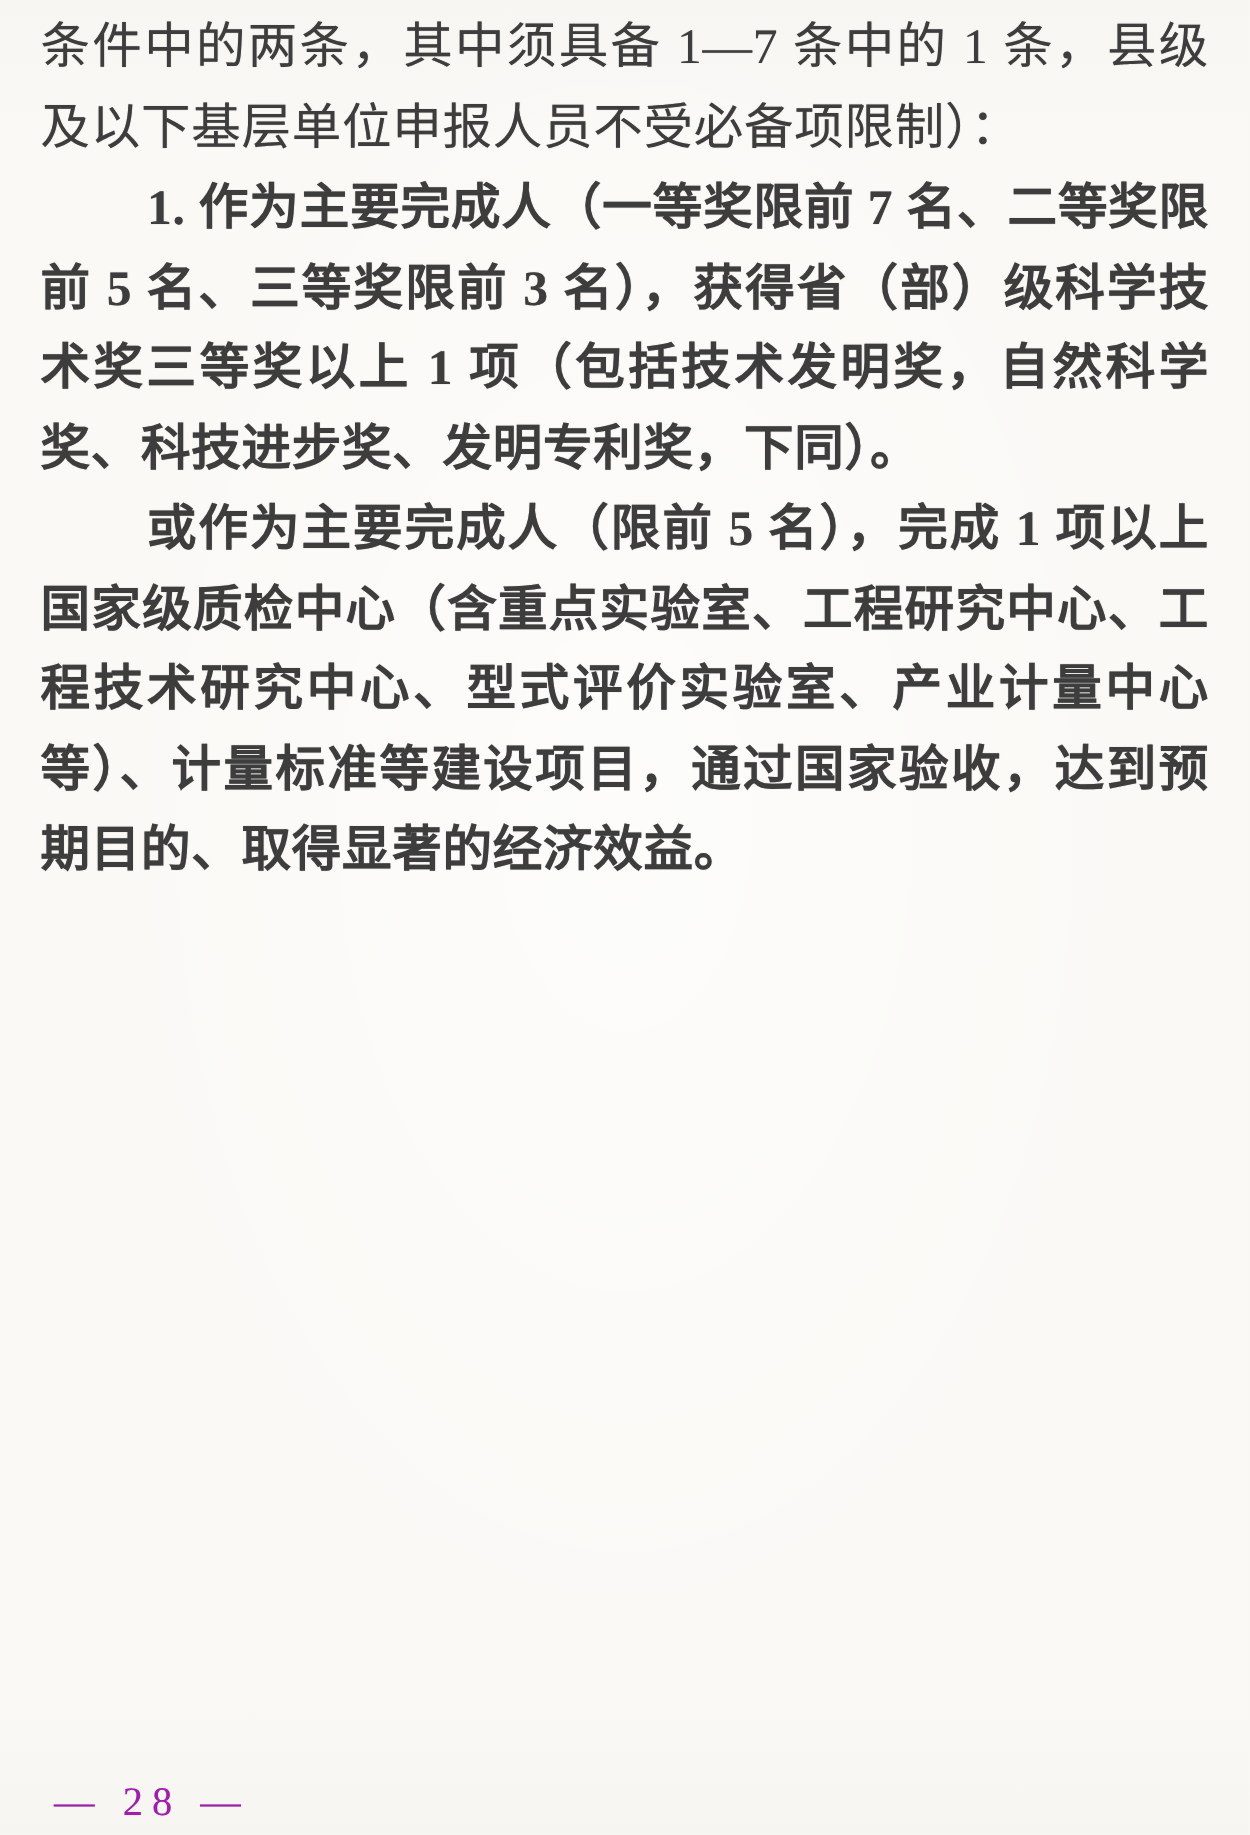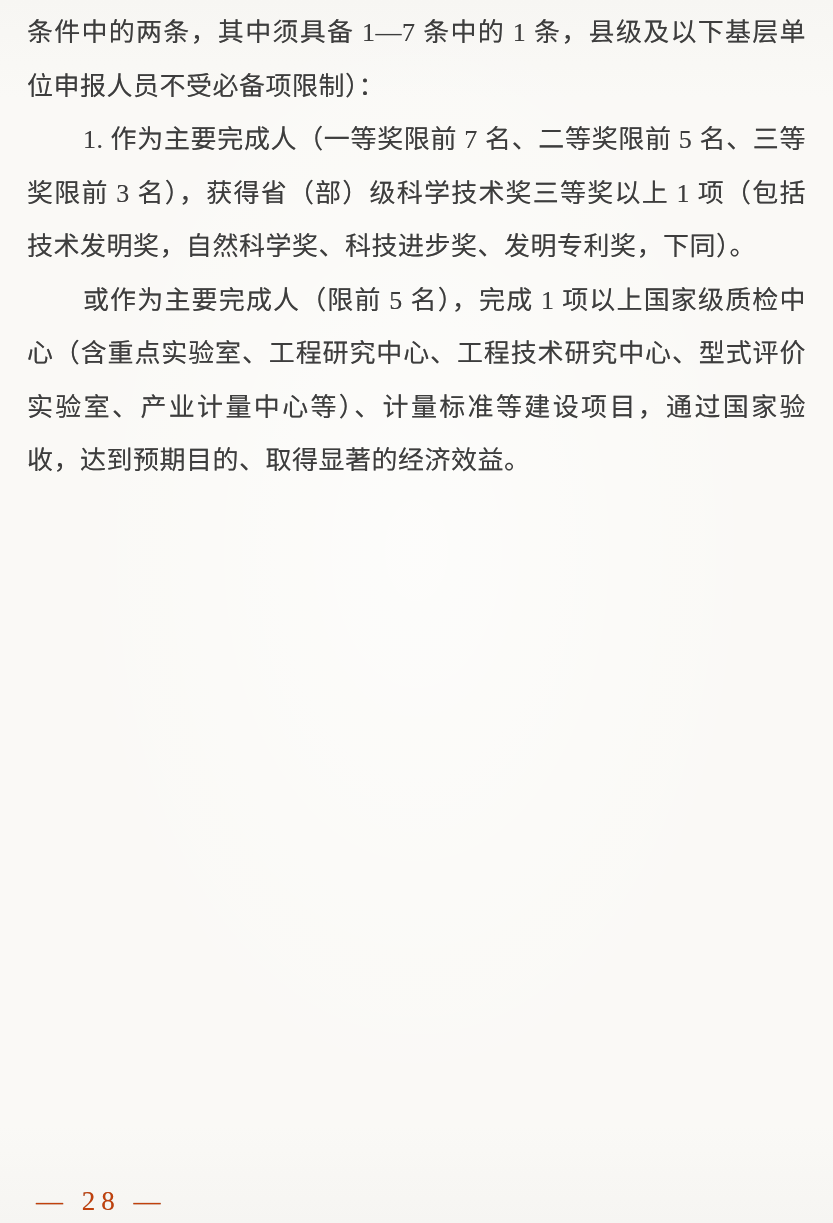--- a/index.html
+++ b/index.html
@@ -24,40 +24,41 @@
   }
   .page-body {
     position: absolute;
     top: 6px;
     left: 27px;
     right: 27px;
     color: #3d3d3d;
   }
   p.para {
     margin: 0;
-    font-size: 26px;
+    font-size: 33px;
     line-height: 53.5px;
     letter-spacing: 0.5px;
     text-align: justify;
     text-align-last: left;
     text-justify: inter-ideograph;
     
     text-shadow: 0 0 0.6px rgba(70,70,70,0.55);
     font-weight: 500;
   }
   p.para.indent {
     text-indent: 2.15em;
+    font-weight: bold;
   }
   .page-footer {
     position: absolute;
     left: 36px;
     bottom: 6px;
     font-size: 27px;
     letter-spacing: 6px;
-    color: #c2410c;
+    color: #a21caf;
     text-shadow: 0 0 0.6px rgba(90,90,90,0.5);
   }
 </style>
 </head>
 <body>
 
 <div class="scan-surface"></div>
 
 <div class="page-body">
   <p class="para">条件中的两条，其中须具备 1—7 条中的 1 条，县级及以下基层单位申报人员不受必备项限制）：</p>

